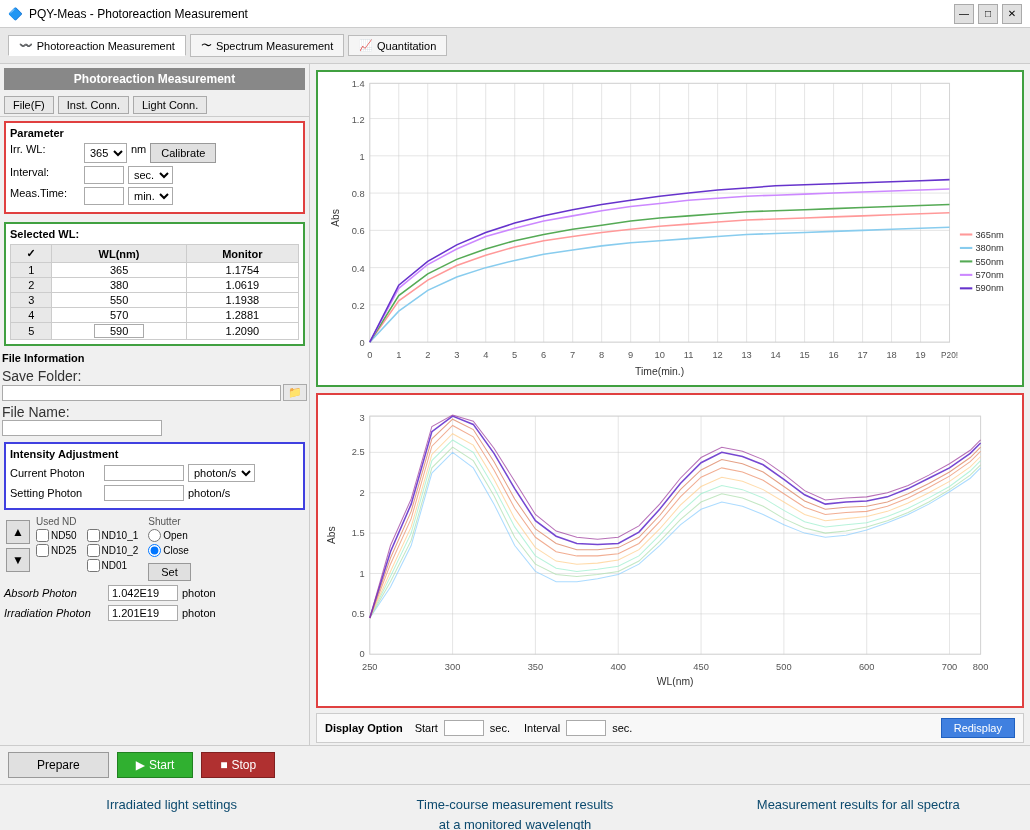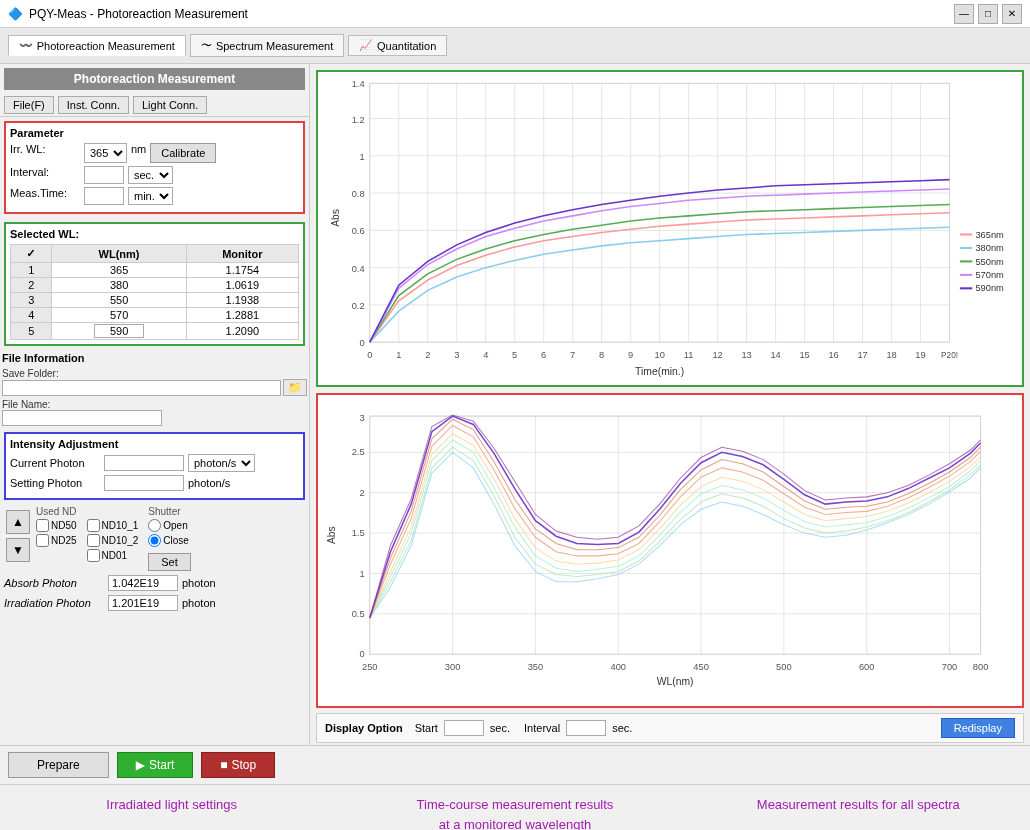--- a/index.html
+++ b/index.html
@@ -102,21 +102,21 @@
       font-size: 11px;
     }
     
     .wl-table { width: 100%; border-collapse: collapse; font-size: 11px; }
     .wl-table th { background: #e8e8e8; border: 1px solid #ccc; padding: 2px 4px; text-align: center; }
     .wl-table td { border: 1px solid #ccc; padding: 1px 4px; text-align: center; }
     .wl-table td.row-num { background: #e8e8e8; }
     .wl-table td input { width: 50px; border: 1px solid #aaa; font-size: 11px; text-align: center; }
     
     .file-info { padding: 2px; }
-    .file-label { font-size: 10px; color: #333; margin-top: 3px; }
+    .file-label { font-size: 14px; color: #333; margin-top: 3px; }
     .file-row { display: flex; align-items: center; gap: 2px; }
     .file-input { border: 1px solid #aaa; padding: 1px 3px; font-size: 11px; flex: 1; }
     .folder-btn { border: 1px solid #aaa; background: #e8e8e8; padding: 1px 4px; cursor: pointer; font-size: 11px; }
     
     .intensity-row { display: flex; align-items: center; gap: 4px; margin-bottom: 3px; }
     .intensity-label { width: 90px; font-size: 11px; }
     .intensity-input { border: 1px solid #aaa; padding: 1px 3px; font-size: 11px; width: 80px; }
     .intensity-unit { font-size: 11px; }
     .nd-col { display: flex; flex-direction: column; gap: 2px; font-size: 10px; }
     .nd-label { font-size: 10px; color: #555; }
@@ -189,21 +189,21 @@
       display: flex;
       align-items: flex-start;
       padding-top: 10px;
       background: #f0f0f0;
       border-top: 1px solid #ccc;
     }
     .bottom-label-item {
       flex: 1;
       text-align: center;
       font-size: 13px;
-      color: #a21caf;
+      color: #0c4a6e;
       padding: 0 10px;
       line-height: 1.5;
     }
     
     
     .chart-svg { width: 100%; height: 100%; }
   </style>
 </head>
 <body>
 

